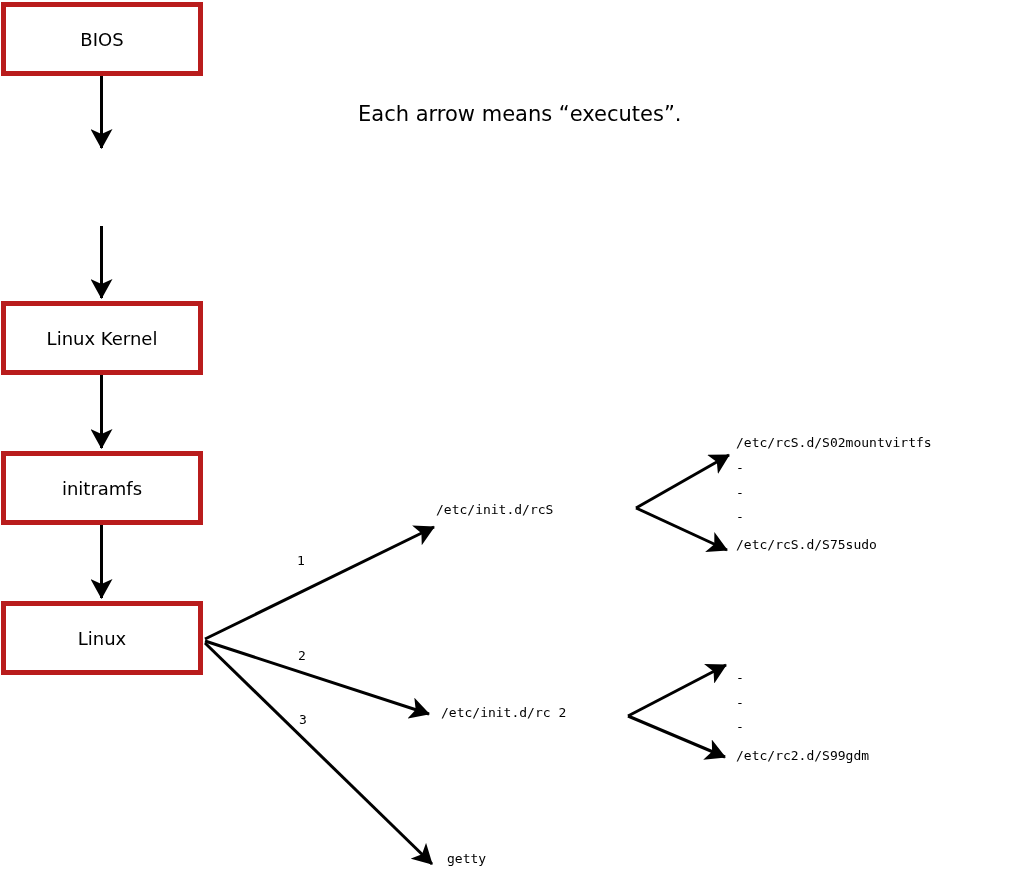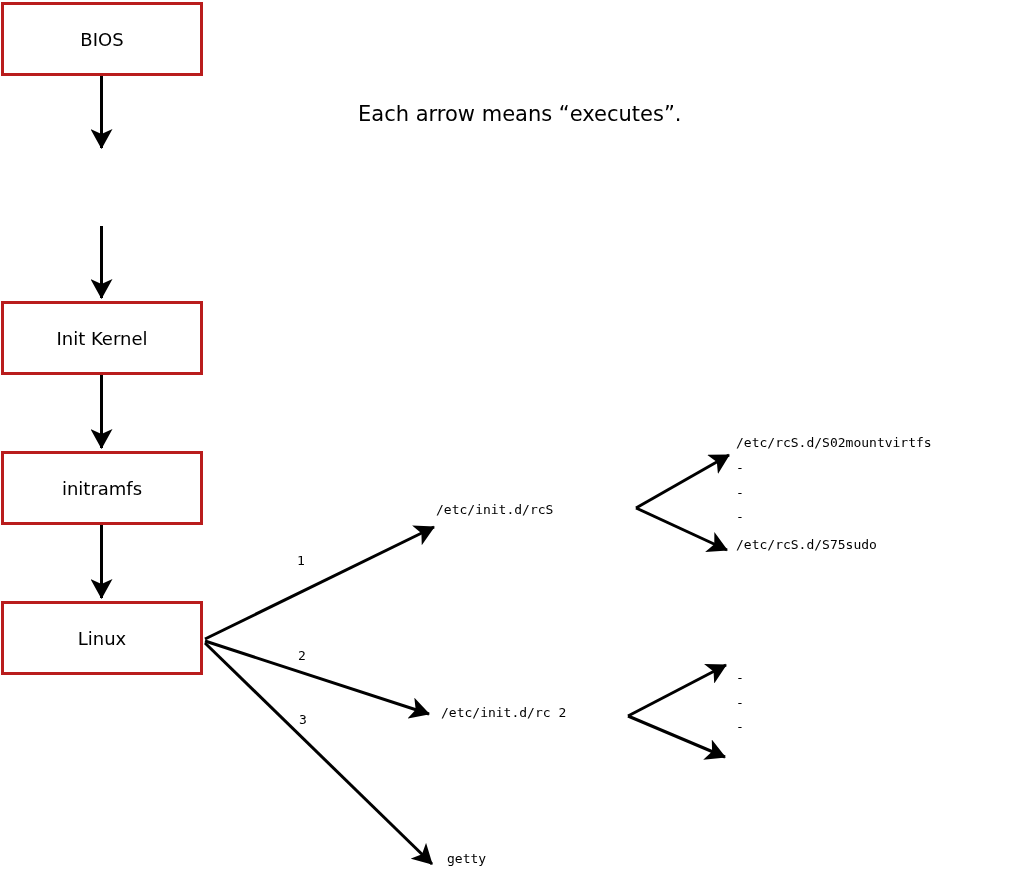--- a/index.html
+++ b/index.html
@@ -23,21 +23,21 @@
     width: 1024px;
     height: 875px;
     pointer-events: none;
   }
   .flow-box {
     position: absolute;
     left: 1px;
     width: 202px;
     height: 74px;
     box-sizing: border-box;
-    border: 3px solid #b91c1c;
+    border: 5px solid #b91c1c;
     background: #ffffff;
     display: flex;
     align-items: center;
     justify-content: center;
     font-size: 18px;
     font-family: "DejaVu Sans", sans-serif;
   }
   .note {
     position: absolute;
     left: 358px;
@@ -78,21 +78,21 @@
       <line x1="636" y1="508" x2="727" y2="550" marker-end="url(#arrowhead)"></line>
       <line x1="628" y1="716" x2="726" y2="665" marker-end="url(#arrowhead)"></line>
       <line x1="628" y1="716" x2="725" y2="757" marker-end="url(#arrowhead)"></line>
     </g>
   </svg>
 
   <div class="flow-box" style="top:2px">
     <span>BIOS</span>
   </div>
   <div class="flow-box" style="top:301px">
-    <span>Init Kernel</span>
+    <span>Linux Kernel</span>
   </div>
   <div class="flow-box" style="top:451px">
     <span>initramfs</span>
   </div>
   <div class="flow-box" style="top:601px">
     <span>Linux</span>
   </div>
 
   <div class="note">Each arrow means “executes”.</div>
 
@@ -106,14 +106,15 @@
 
   <span class="mono" style="left:736px; top:436px">/etc/rcS.d/S02mountvirtfs</span>
   <span class="mono" style="left:736px; top:461px">-</span>
   <span class="mono" style="left:736px; top:486px">-</span>
   <span class="mono" style="left:736px; top:510px">-</span>
   <span class="mono" style="left:736px; top:538px">/etc/rcS.d/S75sudo</span>
 
   <span class="mono" style="left:736px; top:671px">-</span>
   <span class="mono" style="left:736px; top:696px">-</span>
   <span class="mono" style="left:736px; top:720px">-</span>
+  <span class="mono" style="left:736px; top:749px">/etc/rc2.d/S99gdm</span>
 
 </div>
 
 </body></html>

